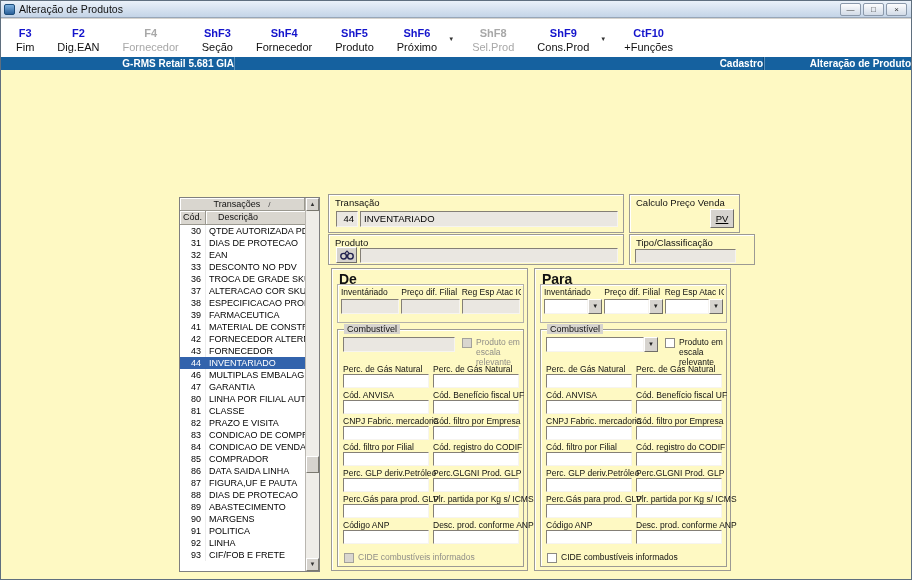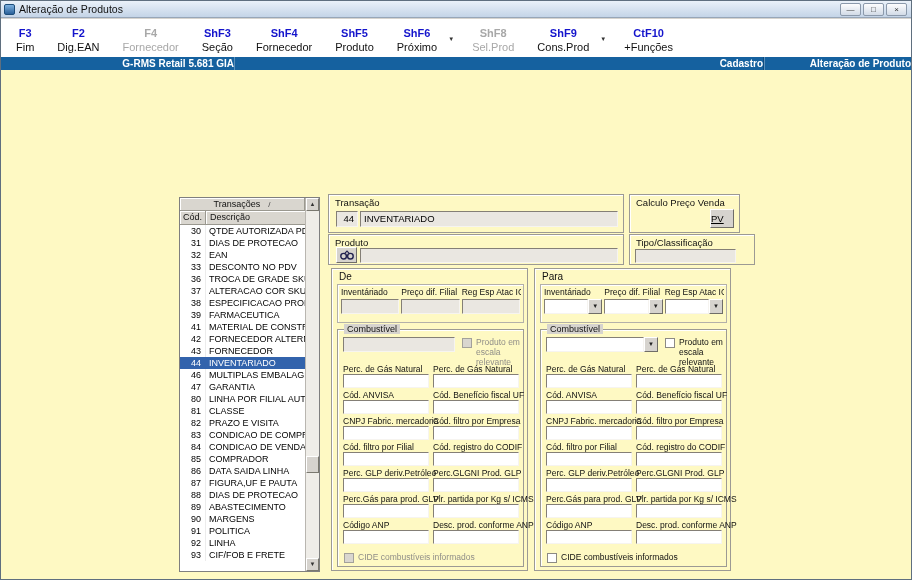--- a/index.html
+++ b/index.html
@@ -42,59 +42,59 @@
 
   
   .listbox{position:absolute;left:178px;top:127px;width:141px;height:375px;background:#fff;
     border:1px solid #7f7f7f;display:flex}
   .lb-left{flex:1;display:flex;flex-direction:column;overflow:hidden}
   .hdr{background:#d9d6cf;border-bottom:1px solid #9a988f;box-shadow:inset 1px 1px 0 #fff;font-size:9px;color:#111}
   .lb-h1{height:13px;display:flex;align-items:center;justify-content:center;gap:8px;border-right:1px solid #9a988f}
   .lb-h1 .sort{font-size:8px;color:#444}
   .lb-h2{height:14px;display:flex}
   .lb-h2 .hc{width:26px;border-right:1px solid #9a988f;padding-left:3px;line-height:12px}
-  .lb-h2 .hd{flex:1;padding-left:4px;line-height:12px}
+  .lb-h2 .hd{flex:1;padding-left:12px;line-height:12px}
   .lb-rows{flex:1;overflow:hidden}
   .lb-row{height:12px;display:flex;font-size:9px;line-height:12px;color:#000;cursor:default}
   .lb-row .rc{width:26px;text-align:right;padding-right:4px;border-right:1px solid #ececec;flex:none}
   .lb-row .rd{flex:1;padding-left:3px;white-space:nowrap;overflow:hidden}
   .lb-row.selected{background:#3263ac;color:#fff}
   .lb-row.selected .rc{border-right-color:#3263ac}
   .lb-scroll{width:14px;background:#efede8;border-left:1px solid #b9b6b0;position:relative;flex:none}
   .sb-btn{position:absolute;left:0;right:0;height:13px;background:#d6d3ce;text-align:center;
     border:1px solid;border-color:#fff #7a786f #7a786f #fff;font-size:6px;line-height:11px;color:#333}
   .sb-up{top:0}
   .sb-down{bottom:0}
   .sb-thumb{position:absolute;left:0;right:0;top:258px;height:17px;background:#d6d3ce;
     border:1px solid;border-color:#fff #7a786f #7a786f #fff}
 
   
   .gbox{position:absolute;border:1px solid #9c9a94;box-shadow:inset 1px 1px 0 #fff}
   .gbox-caption{position:absolute;left:6px;top:2px;font-size:9.5px;color:#111;white-space:nowrap}
   .field{background:#fff;border:1px solid;border-color:#847f76 #f6f4f0 #f6f4f0 #847f76;font-size:9.5px;color:#000}
   .field.gray{background:#eae7e1}
   .btn3d{background:#d6d3ce;border:1px solid;border-color:#fff #6f6d68 #6f6d68 #fff;
-    font-size:9.5px;color:#000;cursor:default}
+    font-size:9.5px;color:#000;text-align:center;cursor:default}
 
   .gb-trans{left:327px;top:124px;width:296px;height:39px}
   .t-code{position:absolute;left:7px;top:16px;width:22px;height:16px;text-align:right;padding-right:3px;line-height:14px}
   .t-name{position:absolute;left:31px;top:16px;width:258px;height:16px;padding-left:3px;line-height:14px}
   .gb-calc{left:628px;top:124px;width:111px;height:39px}
   .pv-btn{position:absolute;right:5px;top:14px;width:24px;height:19px;line-height:17px;text-decoration:underline}
   .gb-prod{left:327px;top:164px;width:296px;height:31px}
   .bin-btn{position:absolute;left:7px;top:12px;width:21px;height:16px;display:flex;align-items:center;justify-content:center}
   .p-field{position:absolute;left:31px;top:13px;width:258px;height:15px}
   .gb-tipo{left:628px;top:164px;width:126px;height:31px}
   .tipo-field{position:absolute;left:5px;top:14px;width:101px;height:14px}
 
   
   .panel{position:absolute;top:198px;width:197px;height:303px;border:1px solid #9c9a94;box-shadow:inset 1px 1px 0 #fff}
   .panel-de{left:330px}
   .panel-para{left:533px}
-  .panel-caption{position:absolute;left:7px;top:2px;font-size:10px;font-weight:normal;color:#111}
+  .panel-caption{position:absolute;left:7px;top:2px;font-size:14px;font-weight:bold;color:#111}
   .subframe{position:absolute;left:5px;top:15px;width:187px;height:39px;border:1px solid #b3b0a9;
     box-shadow:inset 1px 1px 0 #fff;display:flex;padding:2px 2px 0 2px}
   .tf-col{flex:1;display:flex;flex-direction:column;padding:0 1px;overflow:hidden}
   .tf-label{font-size:8.5px;line-height:11px;white-space:nowrap;color:#111}
   .tf-col .field,.tf-col .combo{height:15px;margin-top:1px}
 
   .fuelbox{position:absolute;left:5px;top:60px;width:187px;height:238px;border:1px solid #9c9a94;box-shadow:inset 1px 1px 0 #fff}
   .fuel-caption{position:absolute;left:6px;top:-6px;background:#d6d3ce;padding:0 3px;font-size:9px;color:#111}
   .fuel-toprow{position:absolute;left:5px;top:7px;width:177px;display:flex;justify-content:space-between;align-items:flex-start}
   .fuel-combo{width:112px;height:15px}

